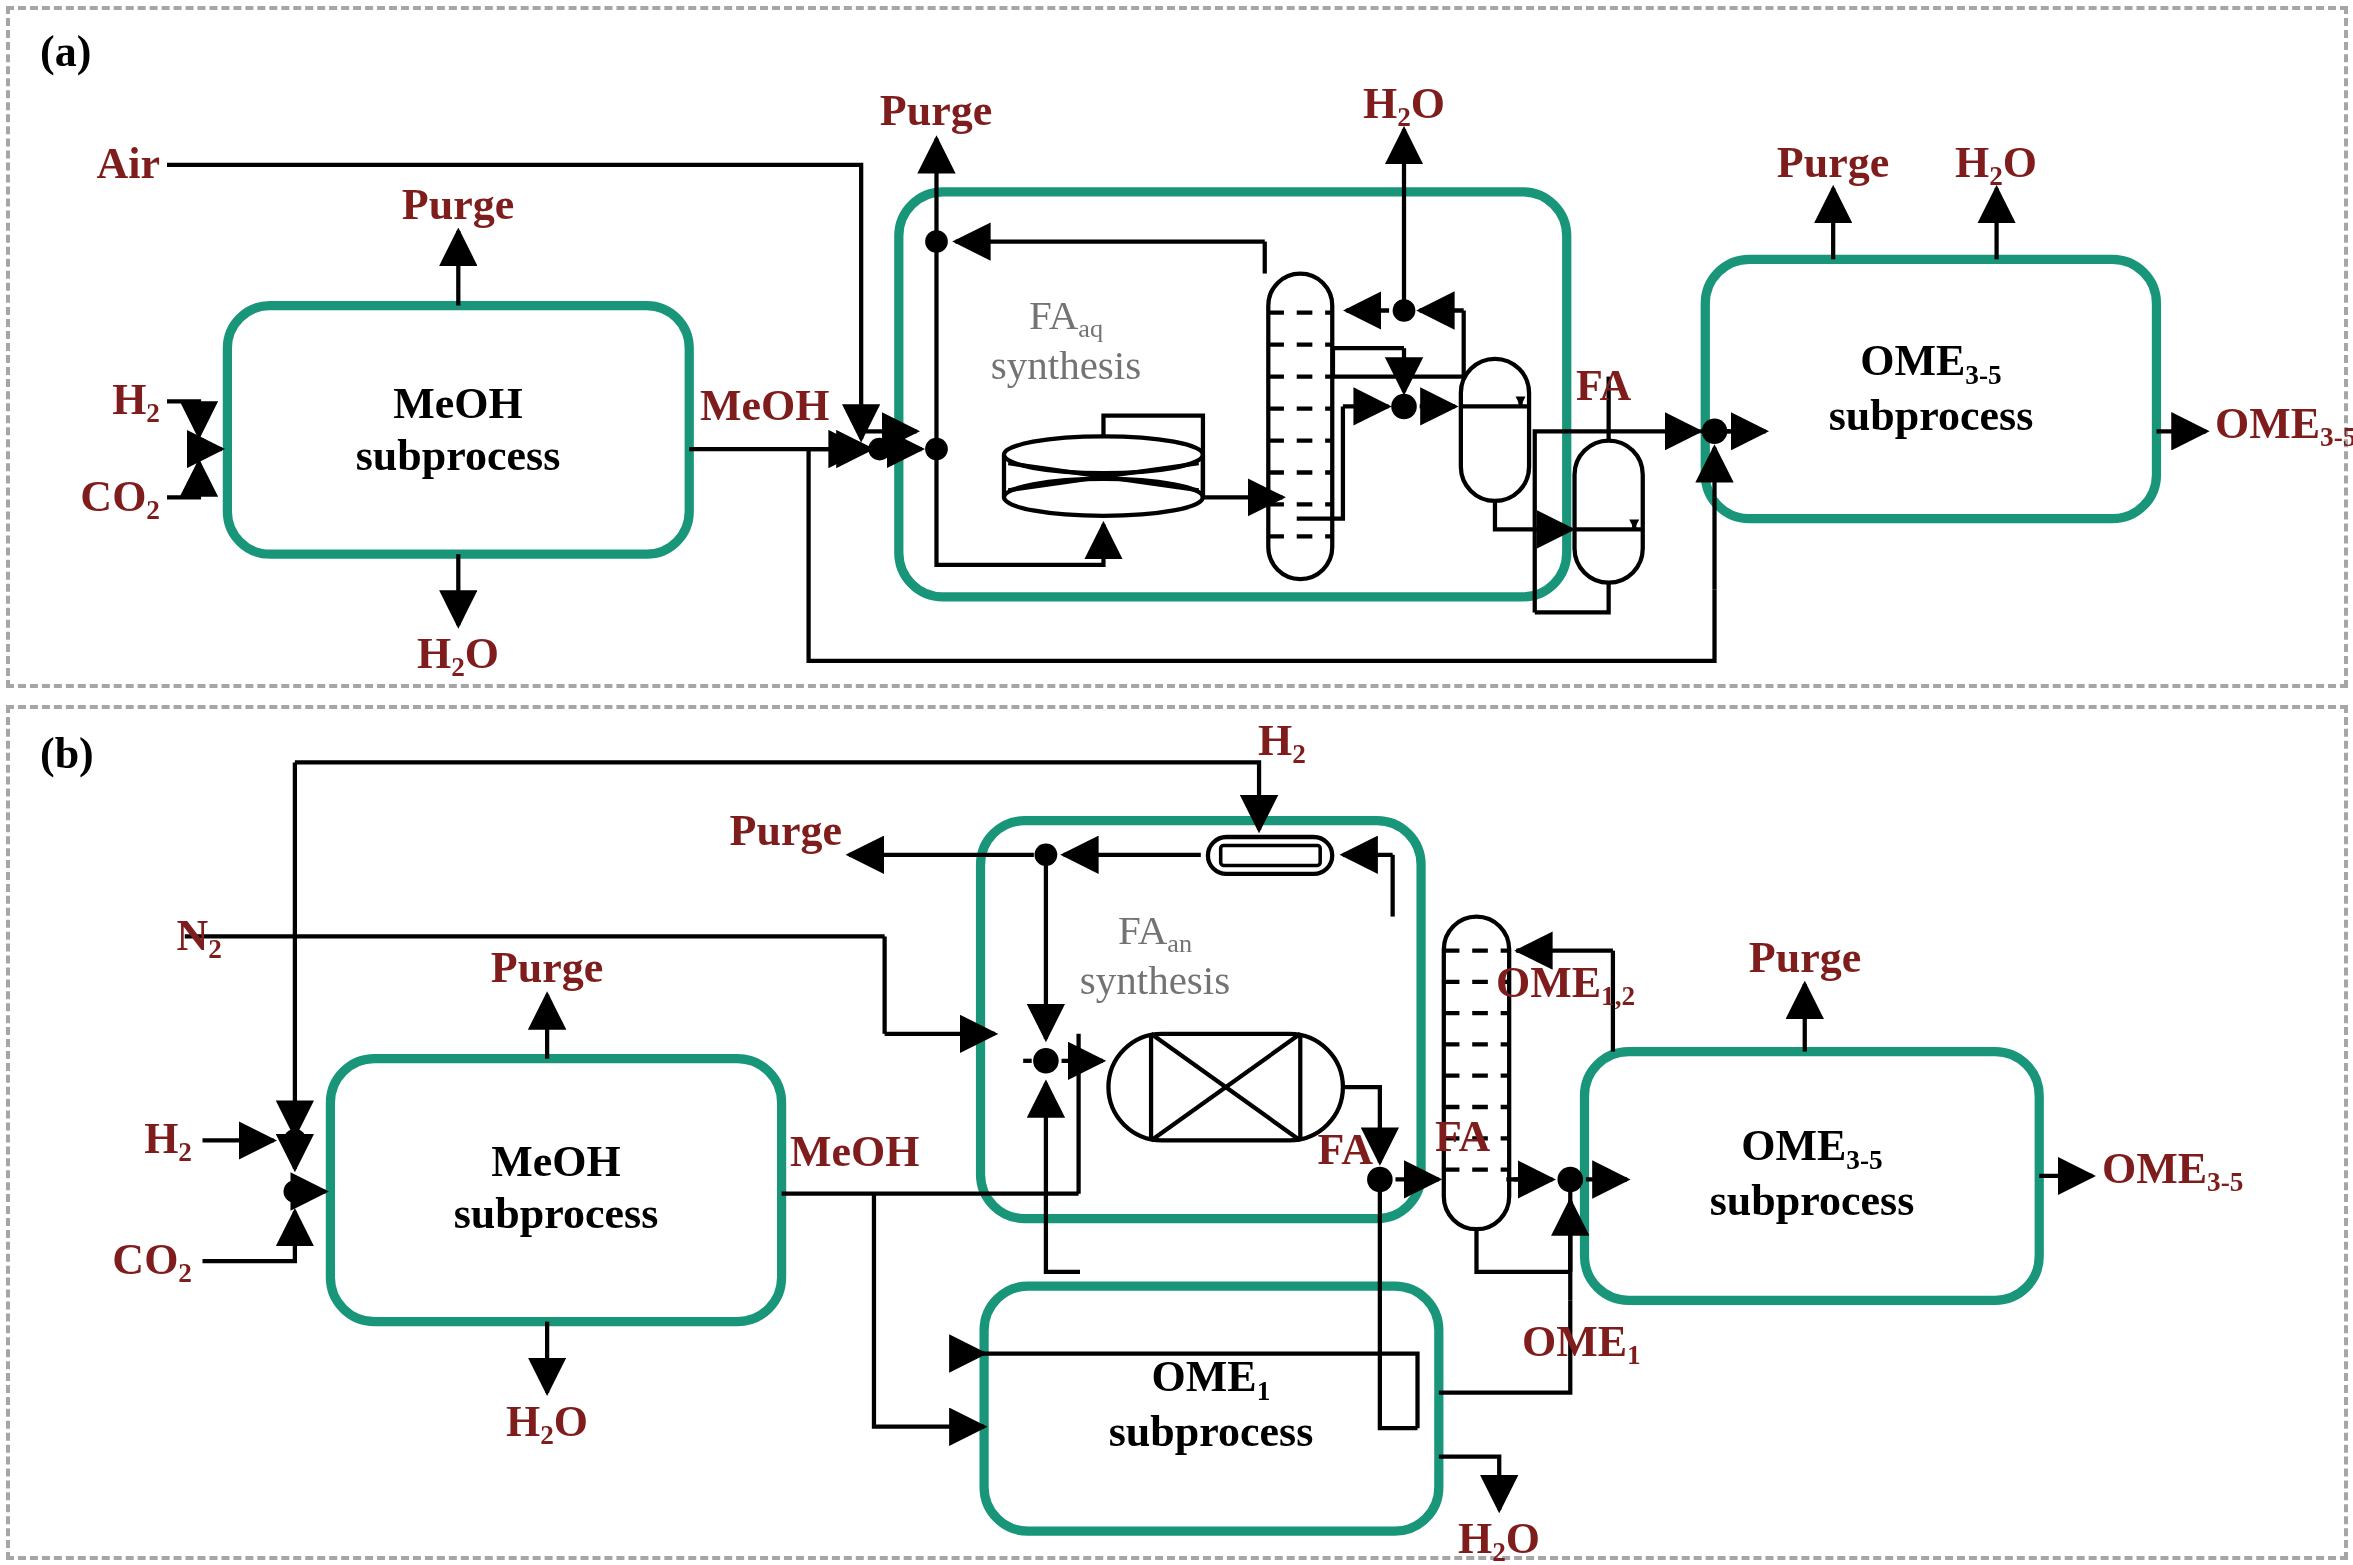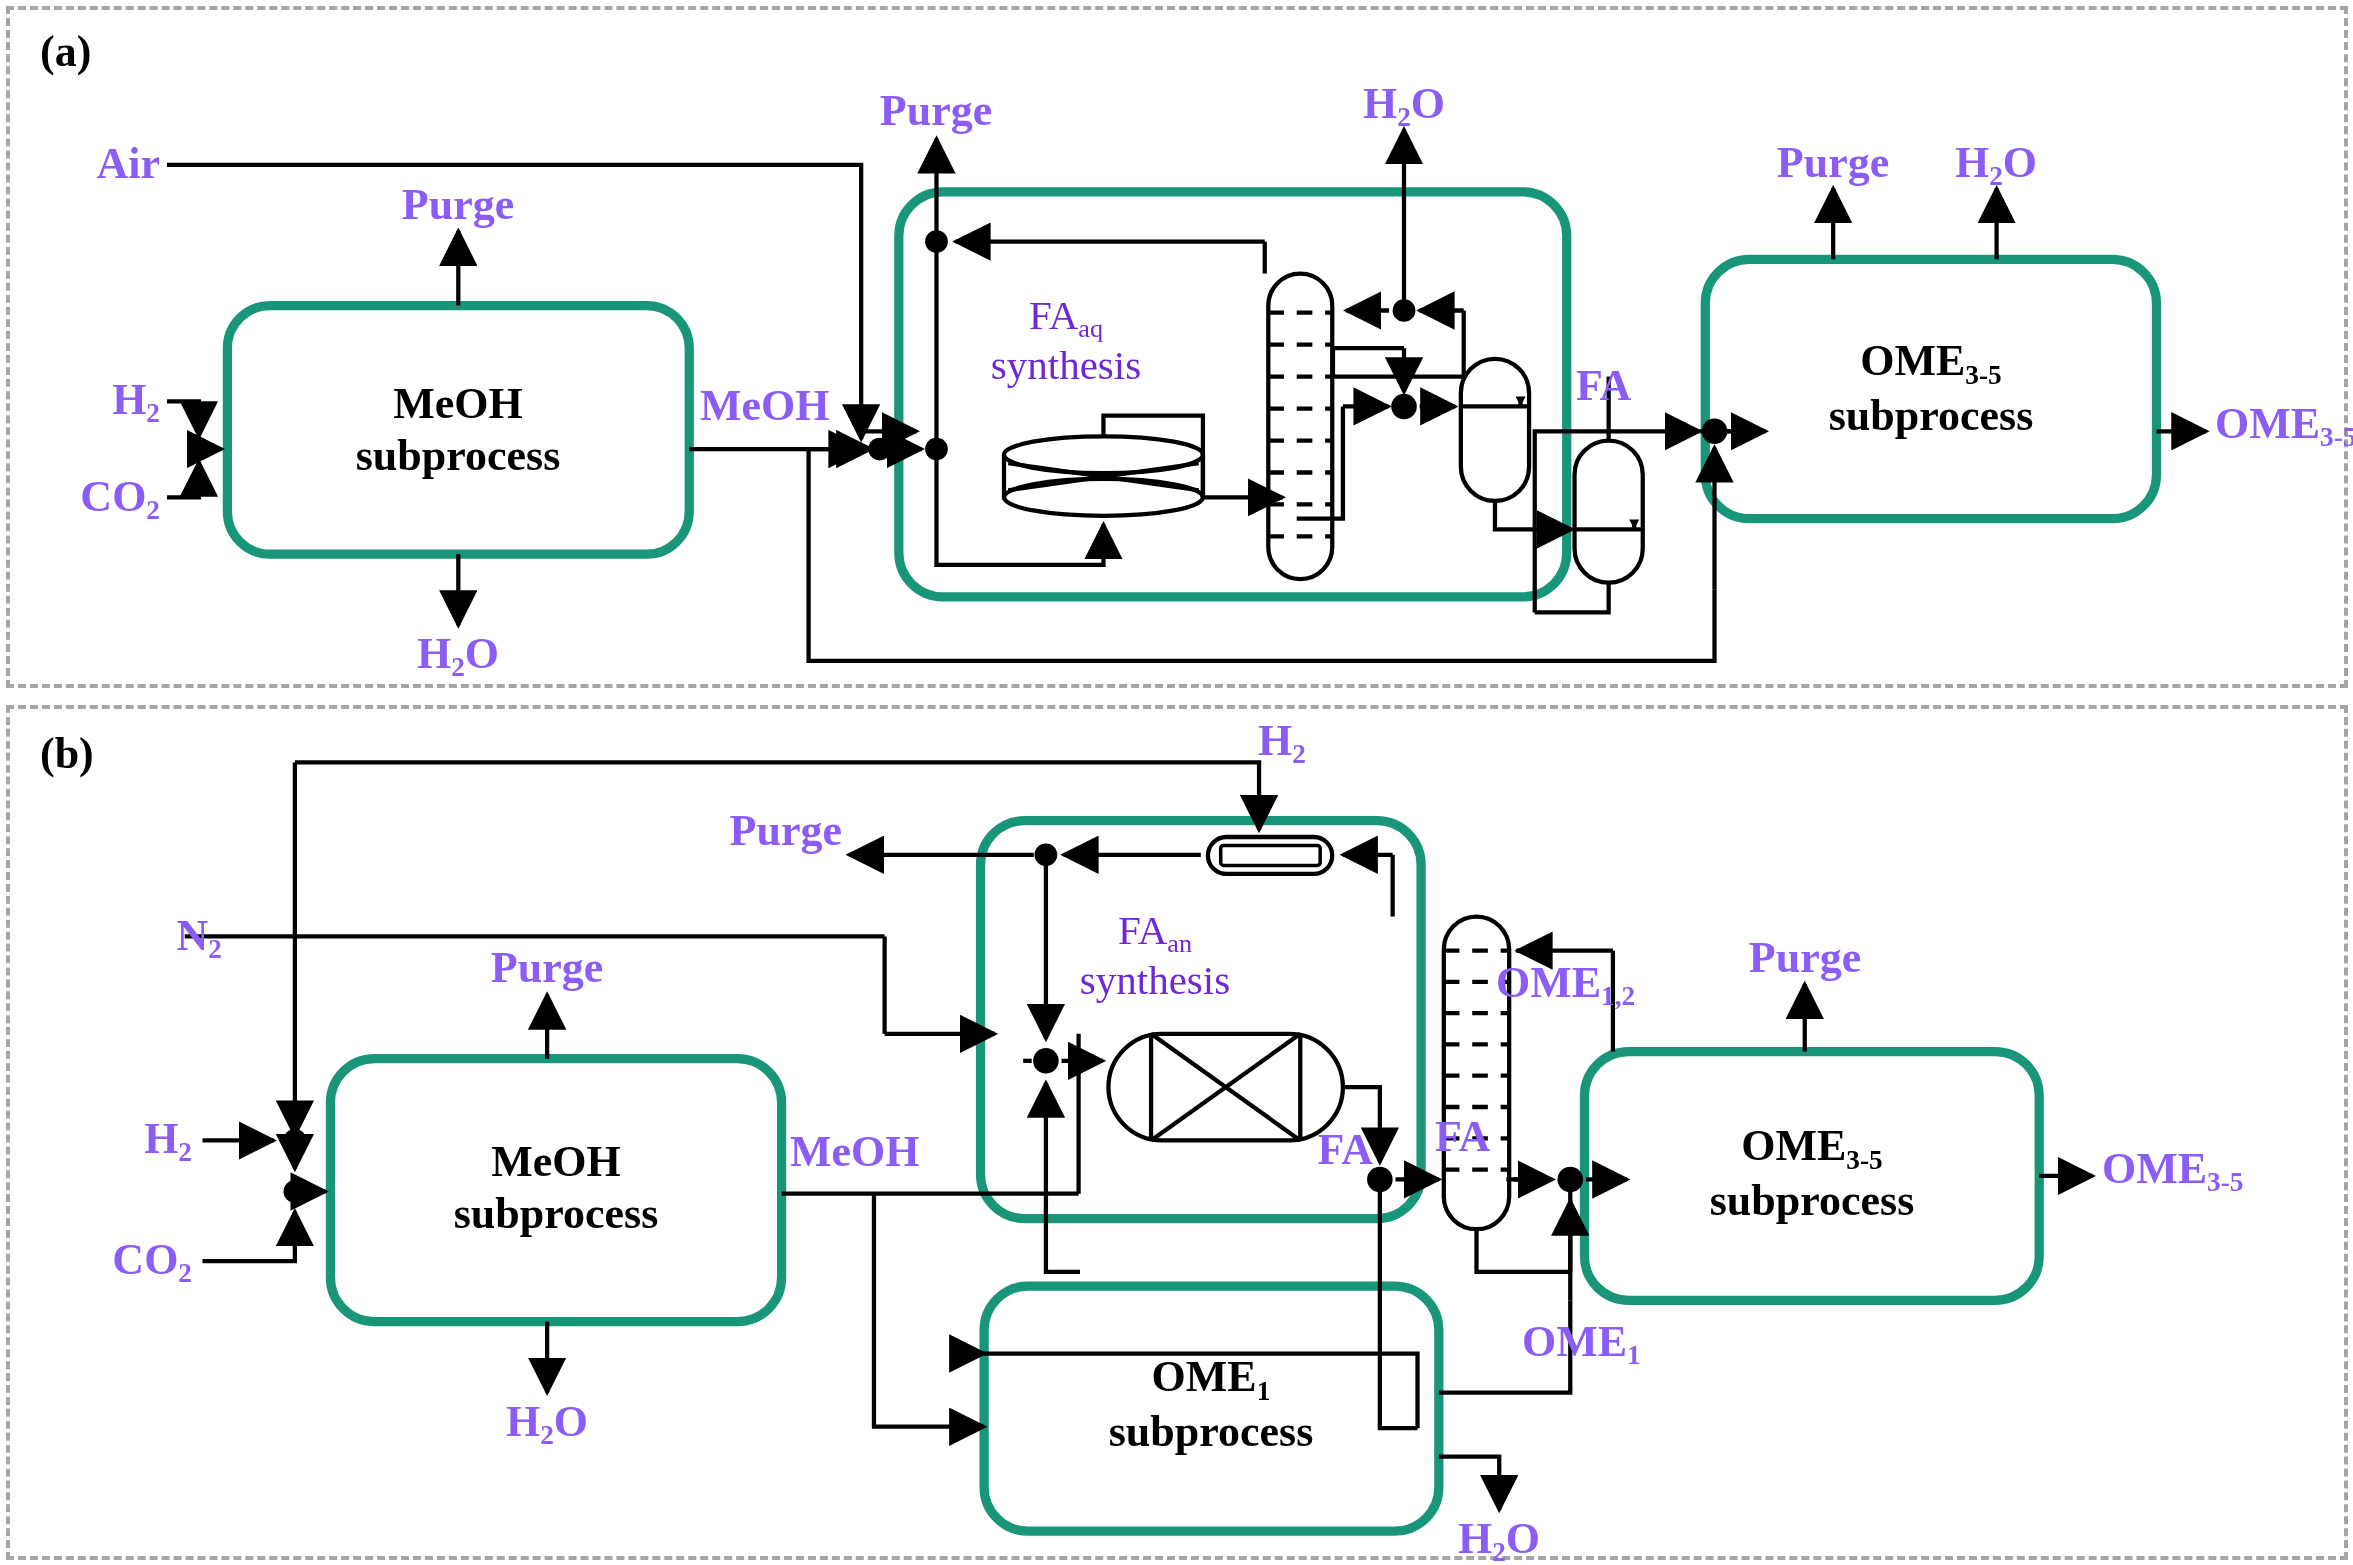--- a/index.html
+++ b/index.html
@@ -3,27 +3,27 @@
 <meta charset="utf-8">
 <style>
   html,body{margin:0;padding:0;background:#ffffff;}
   body{font-family:"Liberation Serif","DejaVu Serif",serif;}
   #root{position:relative;width:2354px;height:1566px;background:#fff;overflow:hidden;}
   .panel{position:absolute;border:4.3px dashed #a6a6a6;box-sizing:border-box;background:#fff;}
   #panel-a{left:5.7px;top:5.7px;width:2342px;height:682px;}
   #panel-b{left:5.7px;top:705px;width:2342px;height:855px;}
   .panel-label{position:absolute;font-weight:bold;font-size:44px;color:#000;line-height:1;}
   svg.layer{position:absolute;left:0;top:0;width:2354px;height:1566px;overflow:visible;pointer-events:none;}
-  .lbl{position:absolute;font-size:44px;color:#8b5cf6;font-weight:bold;line-height:1;white-space:nowrap;}
+  .lbl{position:absolute;font-size:44px;color:#7f1d1d;font-weight:bold;line-height:1;white-space:nowrap;}
   .lbl sub{font-size:0.62em;vertical-align:-0.3em;font-weight:bold;}
   .lbl.c{transform:translateX(-50%);}
   .lbl.r{transform:translateX(-100%);}
   .boxtext{position:absolute;transform:translate(-50%,-50%);text-align:center;font-size:44px;font-weight:bold;line-height:1.18;color:#000;white-space:nowrap;}
   .boxtext sub{font-size:0.62em;vertical-align:-0.3em;}
-  .unit-caption{position:absolute;transform:translate(-50%,-50%);text-align:center;font-size:41px;font-weight:normal;line-height:1.12;color:#6d28d9;white-space:nowrap;}
+  .unit-caption{position:absolute;transform:translate(-50%,-50%);text-align:center;font-size:41px;font-weight:normal;line-height:1.12;color:#737373;white-space:nowrap;}
   .unit-caption sub{font-size:0.64em;vertical-align:-0.3em;}
 </style>
 </head>
 <body>
 
 <div id="root">
 
   <div class="panel" id="panel-a"></div>
   <div class="panel-label" style="left:40px;top:30px;">(a)</div>
 

